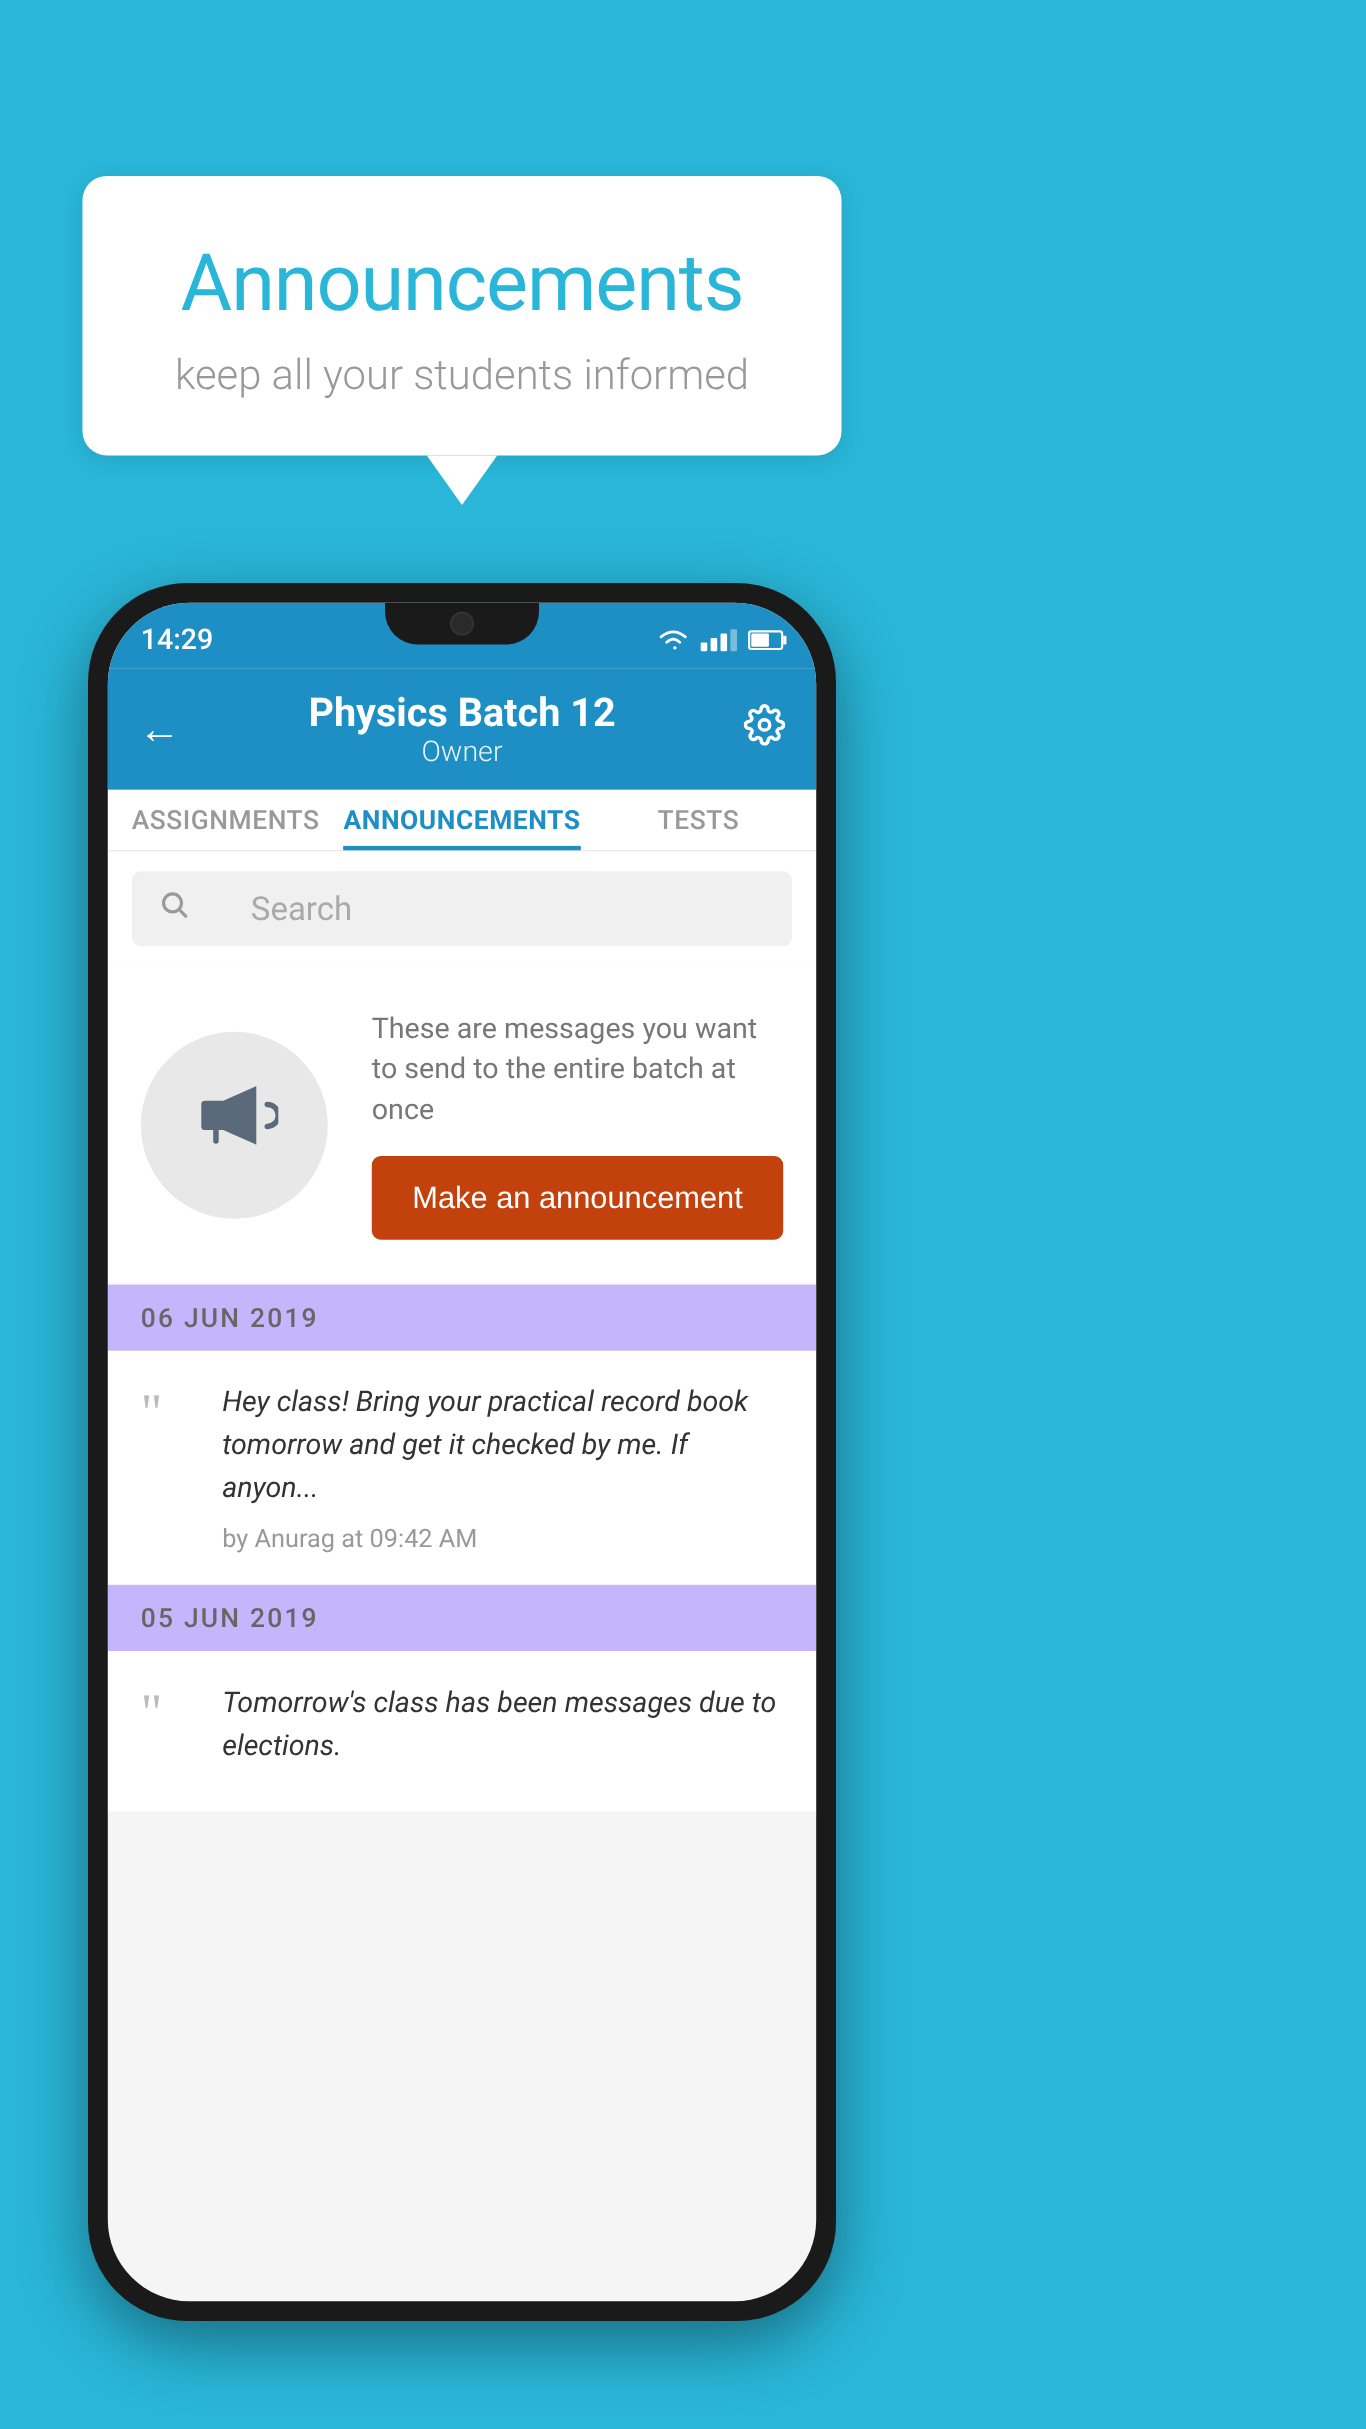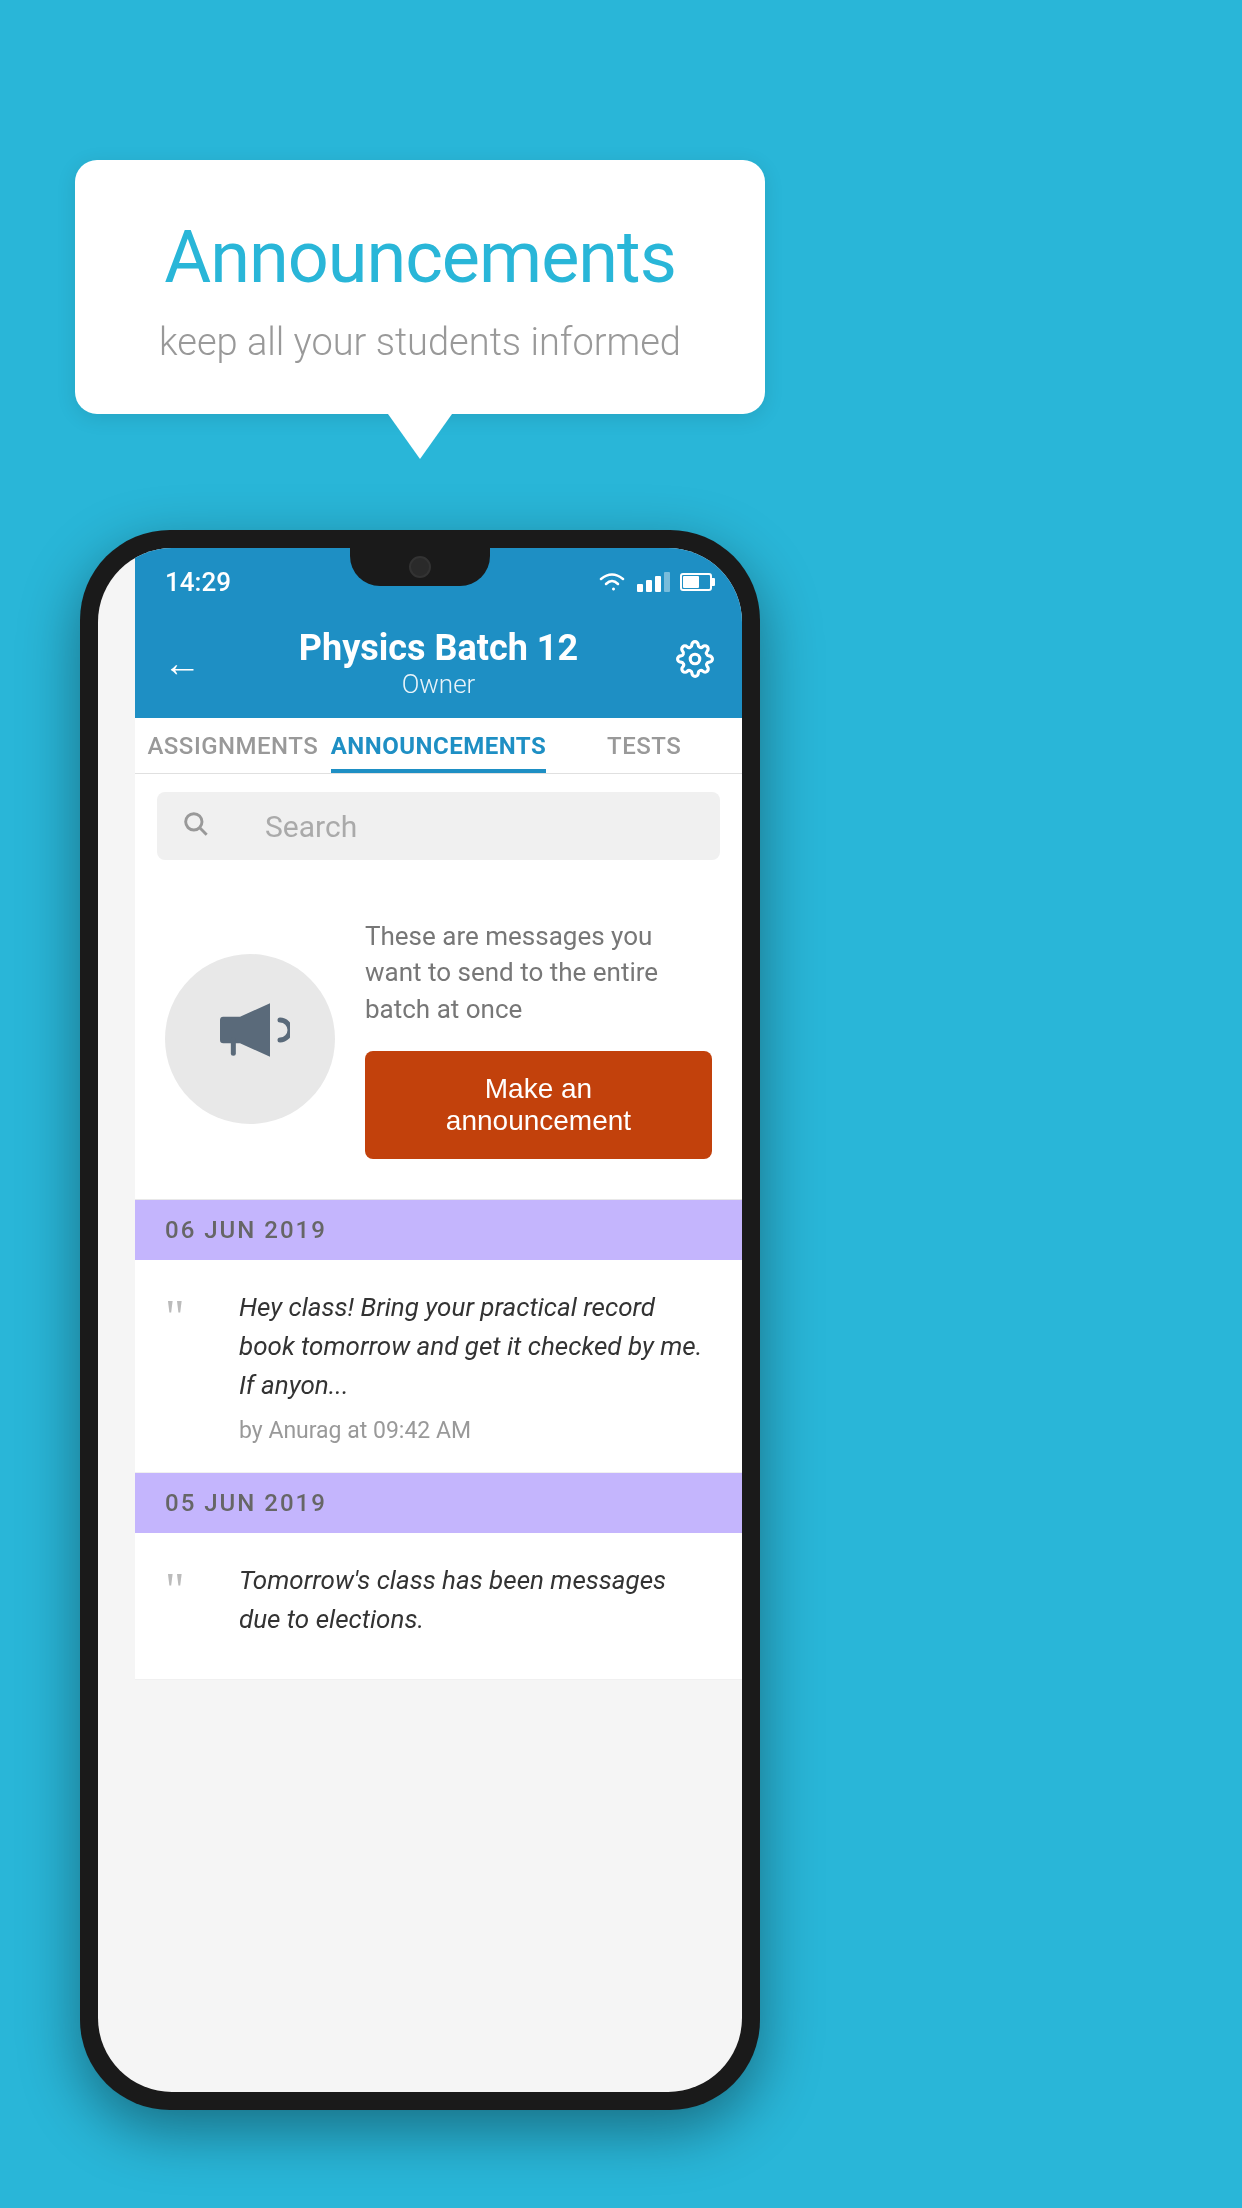--- a/index.html
+++ b/index.html
@@ -72,21 +72,20 @@
       box-shadow: 0 20px 60px rgba(0,0,0,0.4);
     }
 
     .phone-screen {
       width: 100%;
       height: 100%;
       background: #f5f5f5;
       border-radius: 74px;
       overflow: hidden;
       position: relative;
-      padding-left: 37px;
     }
 
     
     .phone-notch {
       position: absolute;
       top: 0;
       left: 50%;
       transform: translateX(-50%);
       width: 140px;
       height: 38px;
@@ -271,21 +270,21 @@
       font-size: 30px;
       margin-left: 40px;
     }
 
     
     .promo-section {
       background: white;
       padding: 40px 30px;
       display: flex;
       align-items: center;
-      gap: 30px;
+      gap: 40px;
       border-bottom: 1px solid #e8e8e8;
     }
 
     .promo-icon-circle {
       width: 170px;
       height: 170px;
       min-width: 170px;
       background: #e8e8e8;
       border-radius: 50%;
       display: flex;

